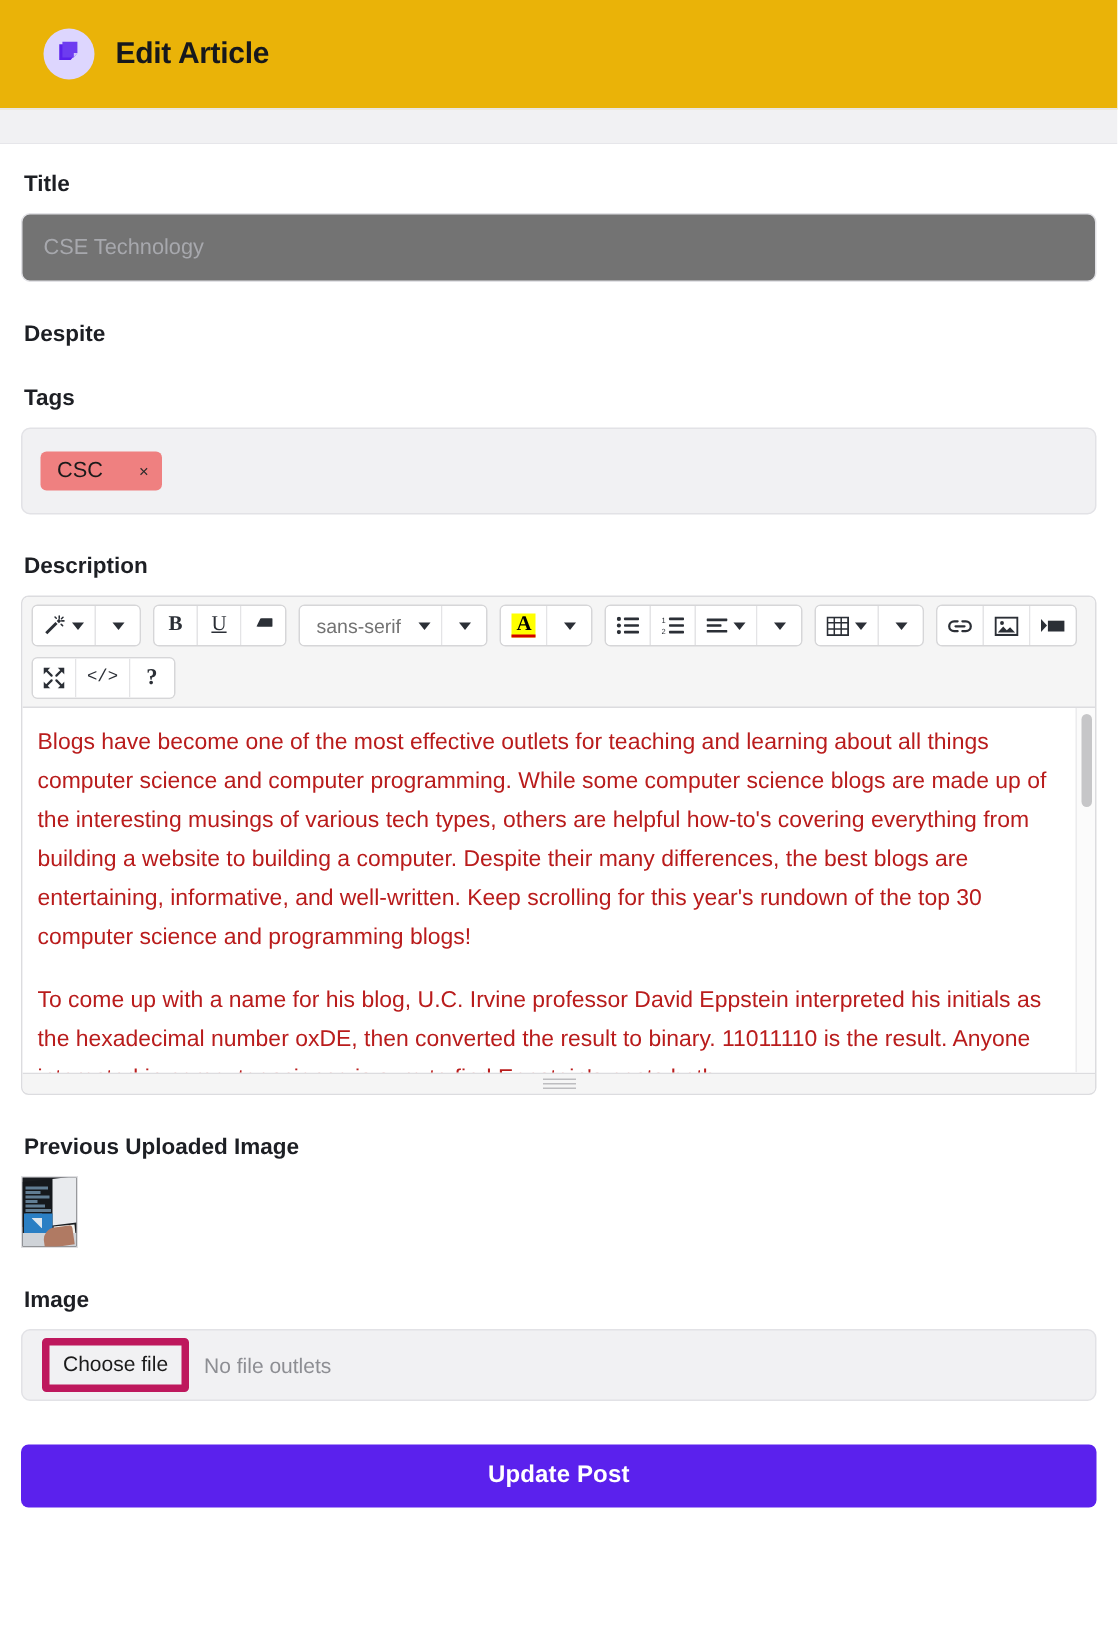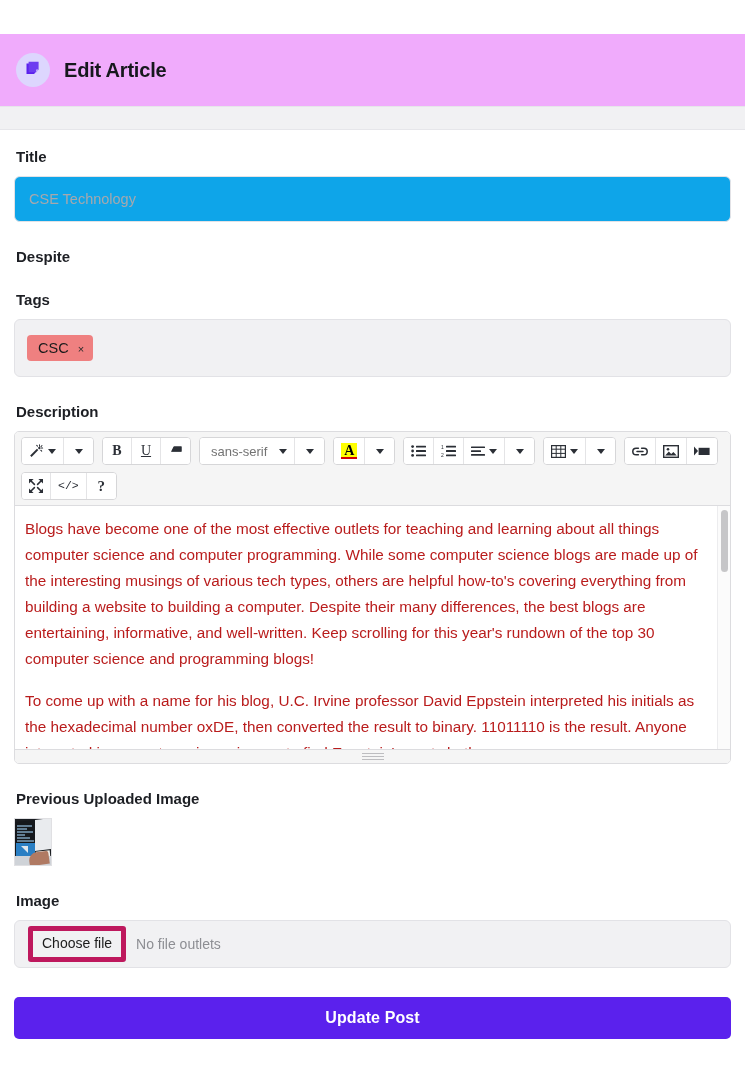--- a/index.html
+++ b/index.html
@@ -7,28 +7,27 @@
     margin: 0; padding: 0;
     width: 745px;
     background: #ffffff;
     font-family: "Liberation Sans", sans-serif;
     -webkit-font-smoothing: antialiased;
   }
   body { width: 745px; min-height: 1086px; position: relative; overflow-x: hidden; }
 
   
   .header-card {
-    background: #f0abfc;
+    background: #eab308;
     border-bottom: 1px solid #e6e6ea;
-    padding: 18px 16px 18px 16px;
+    padding: 18px 16px 18px 29px;
     display: flex;
     align-items: center;
     gap: 14px;
     height: 73px;
-    margin-top: 34px;
   }
   .brand-badge {
     width: 34px; height: 34px; border-radius: 50%;
     background: #ddd6fe;
     display: flex; align-items: center; justify-content: center;
     flex: 0 0 auto;
   }
   .brand-badge svg { display: block; }
   .page-title {
     font-size: 20px;
@@ -51,21 +50,21 @@
     font-weight: bold;
     color: #1d1f24;
     margin: 0 0 11px 2px;
     display: block;
   }
   .field-label.spaced { margin-top: 26px; }
 
   .text-input {
     width: 100%;
     height: 46px;
-    background: #0ea5e9;
+    background: #737373;
     border: 1px solid #e2e2e6;
     border-radius: 6px;
     padding: 0 14px;
     font-size: 14.5px;
     font-family: "Liberation Sans", sans-serif;
     color: #212429;
     outline: none;
   }
   .text-input::placeholder { color: #a7a8ad; }
 
@@ -101,21 +100,21 @@
     border-radius: 6px;
     padding: 11px 12px;
     display: flex;
     align-items: center;
     flex-wrap: wrap;
     gap: 7px;
   }
   .tag-chip {
     display: inline-flex;
     align-items: flex-end;
-    gap: 9px;
+    gap: 24px;
     background: #ef8080;
     color: #1b1b1b;
     border-radius: 4px;
     padding: 6px 9px 6px 11px;
     font-size: 14.5px;
     line-height: 1;
   }
   .tag-remove {
     font-size: 11px;
     color: #2a2a2a;

